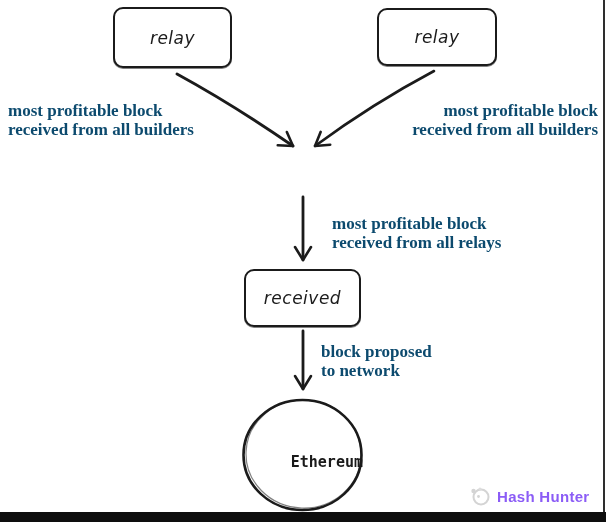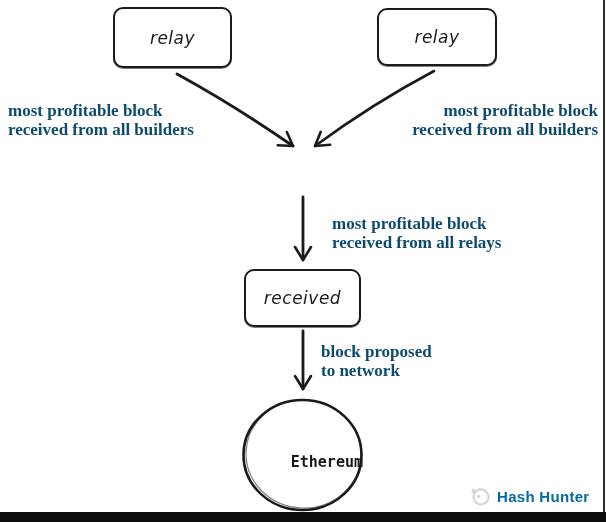--- a/index.html
+++ b/index.html
@@ -47,21 +47,21 @@
     font-weight:700;font-size:15px;color:#1a1a1a;margin-top:6px;
   }
   .watermark{
     position:absolute;
     left:468px;top:485px;
     display:flex;align-items:center;gap:5px;
   }
   .watermark-text{
     font-family:"Liberation Sans", sans-serif;
     font-weight:700;font-size:15px;
-    color:#0369a1;
+    color:#8b5cf6;
     letter-spacing:.3px;
     white-space:nowrap;
   }
   .bottom-bar{
     position:absolute;left:0;top:512px;width:606px;height:10px;
     background:#0e0e0e;
   }
   .right-border{
     position:absolute;left:603px;top:0;width:2px;height:512px;
     background:#2e2e2e;

